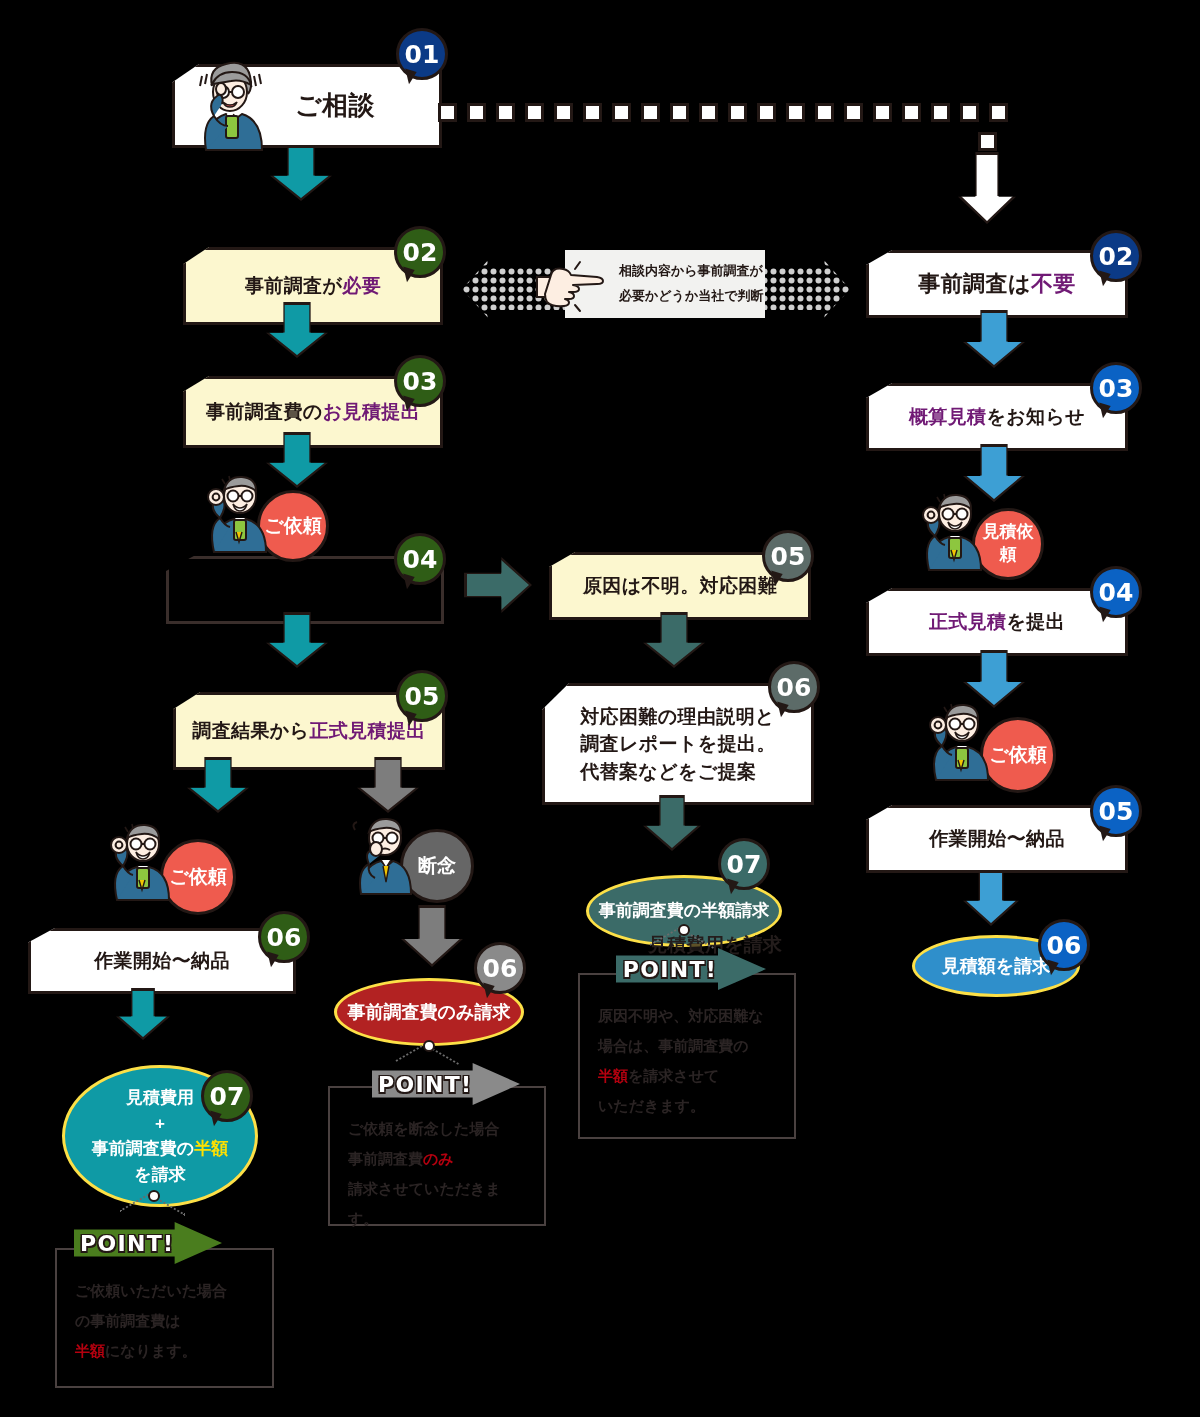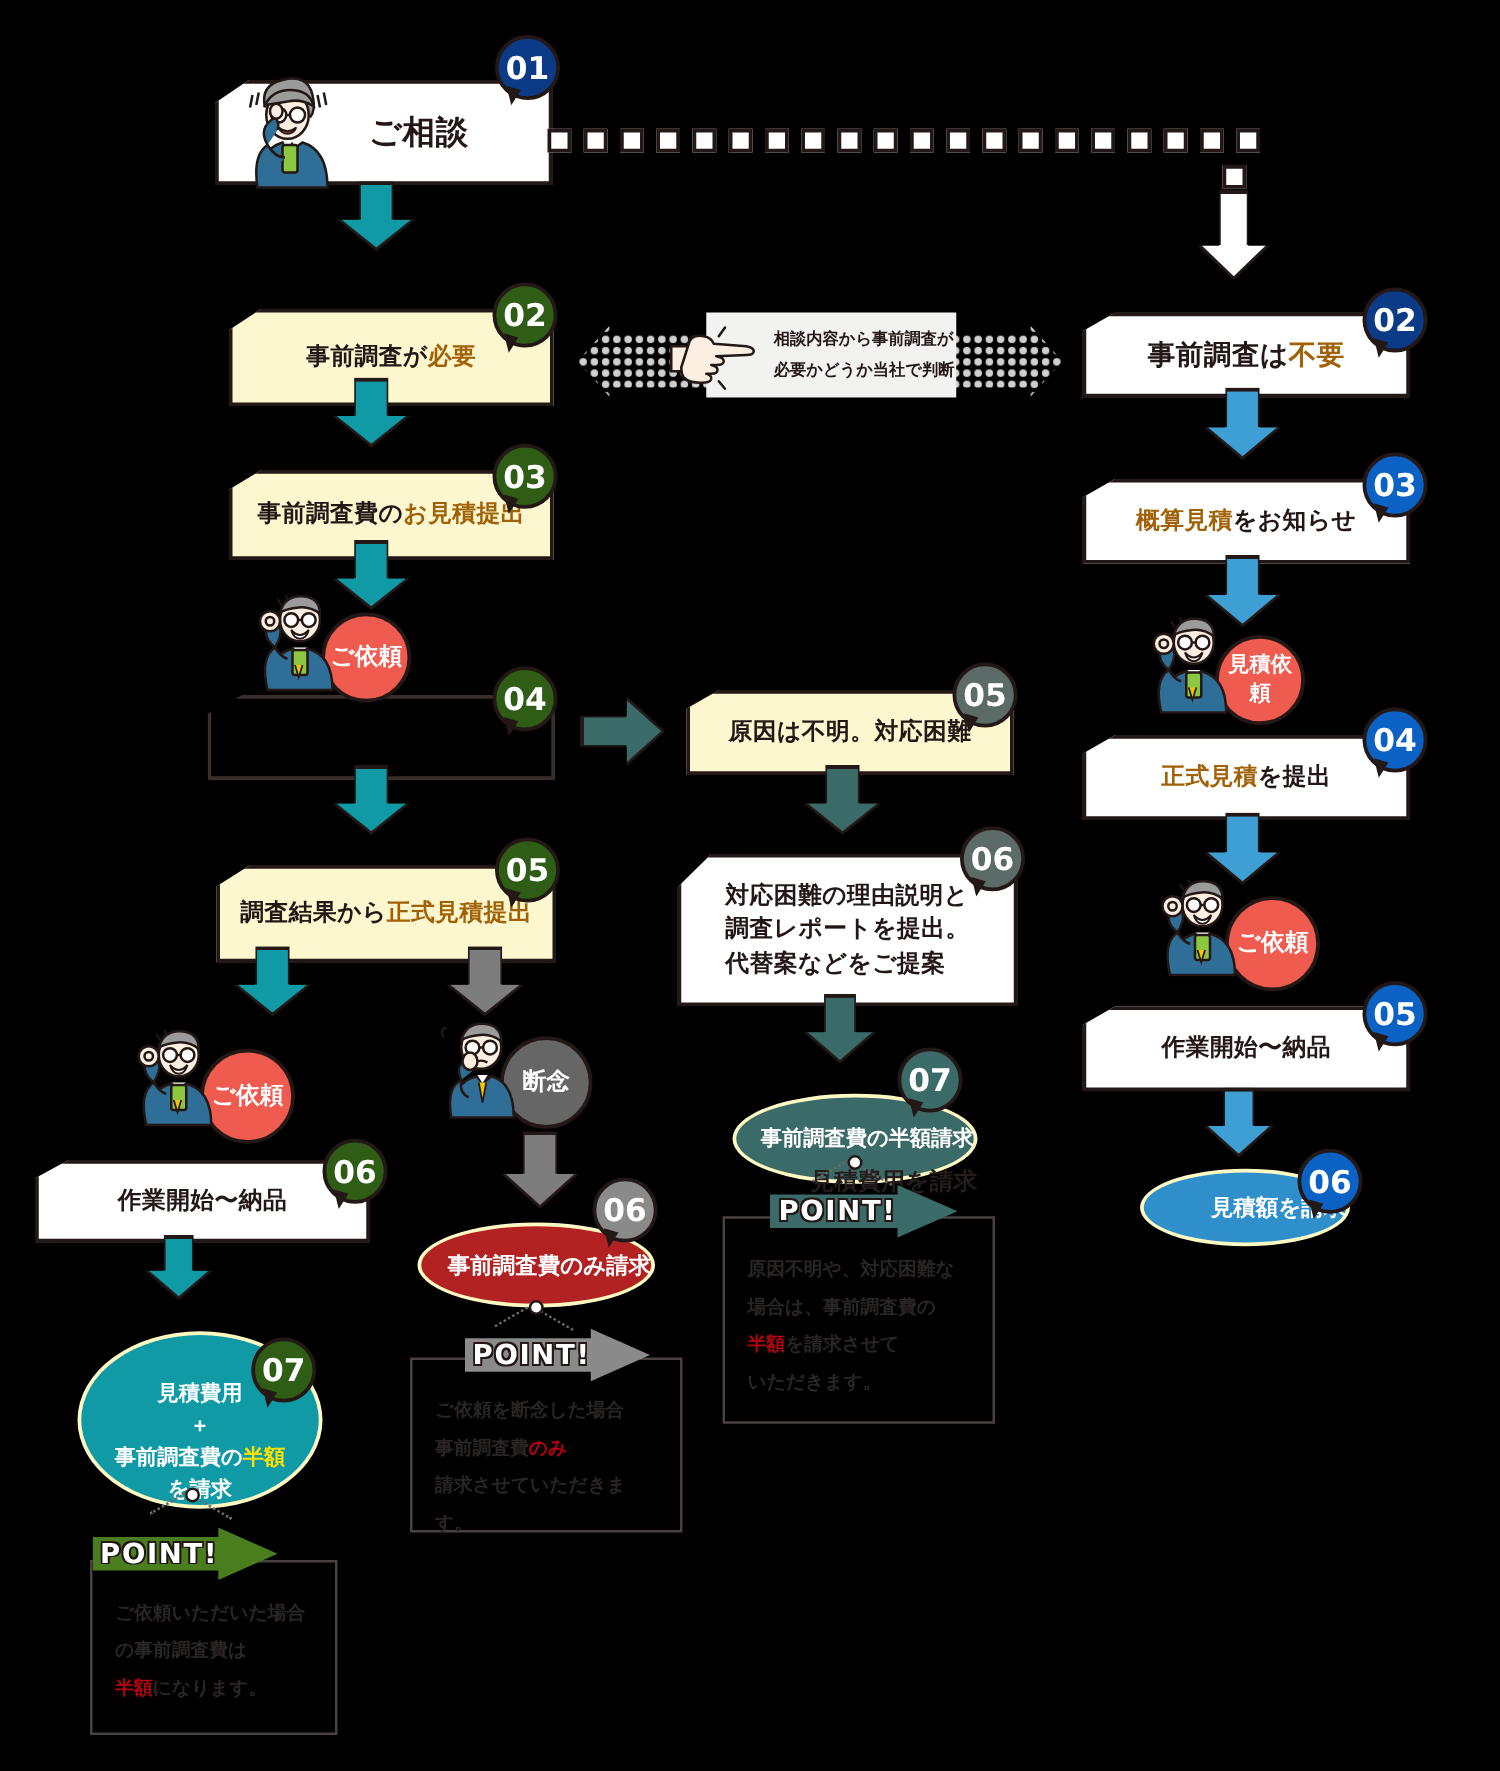--- a/index.html
+++ b/index.html
@@ -29,21 +29,21 @@
     font-weight:700;
     letter-spacing:0.02em;
     line-height:1.45;
   }
   .pbox .inner{padding:0 8px;}
   .pbox.white{background:#ffffff;color:#231815;}
   .pbox.cream{background:#fcf7cf;color:#231815;}
   .pbox.empty{background:#000000;color:#000000;}
   .pbox.empty{border-color:#3a2e2b;}
 
-  .red{color:#a16207;}
+  .red{color:#701a75;}
   .yellowhl{color:#ffe100;}
 
   
   .badge{
     position:absolute;
     width:52px;height:52px;border-radius:50%;
     display:flex;align-items:center;justify-content:center;
     font-size:25px;font-weight:700;color:#ffffff;
     border:3px solid #231815;
     box-sizing:border-box;
@@ -90,22 +90,22 @@
   
   .circ{
     position:absolute;border-radius:50%;
     display:flex;align-items:center;justify-content:center;
     border:3px solid #231815;box-sizing:border-box;
     color:#fff;font-weight:700;text-align:center;line-height:1.35;
     z-index:5;
   }
   .ell{
     position:absolute;border-radius:50%;
-    display:flex;align-items:center;justify-content:flex-end;
-    border:3px solid #fef9c3;box-sizing:border-box;
+    display:flex;align-items:center;justify-content:center;
+    border:3px solid #fde047;box-sizing:border-box;
     color:#fff;font-weight:700;text-align:center;line-height:1.5;
   }
 
   
   .pointbar{
     position:absolute;
     display:flex;align-items:center;
     -webkit-clip-path:polygon(0% 18%,68% 18%,68% 0%,100% 50%,68% 100%,68% 82%,0% 82%);
     clip-path:polygon(0% 18%,68% 18%,68% 0%,100% 50%,68% 100%,68% 82%,0% 82%);
     z-index:6;
@@ -375,21 +375,21 @@
     <span>07</span>
       <i class="tail"></i>
   </div>
 
   <div class="pointdot" style="left:148px;top:1190px;"></div>
   <div class="pointleg" style="left:120px;top:1210px;width:36px;transform:rotate(-30deg);"></div>
   <div class="pointleg" style="left:154px;top:1196px;width:36px;transform:rotate(30deg);"></div>
   <div class="pointbar" style="left:74px;top:1222px;width:148px;height:42px;background:#4a7d1e;">
     <span>POINT!</span>
   </div>
-  <div class="pointbox" style="left:72px;top:1248px;width:198px;height:140px;">
+  <div class="pointbox" style="left:55px;top:1248px;width:219px;height:140px;">
     <div>ご依頼いただいた場合</div>
     <div>の事前調査費は</div>
     <div><span class="hl">半額</span><span>になります。</span></div>
   </div>
 
   <div class="pointdot" style="left:423px;top:1040px;"></div>
   <div class="pointleg" style="left:396px;top:1060px;width:34px;transform:rotate(-30deg);"></div>
   <div class="pointleg" style="left:429px;top:1046px;width:34px;transform:rotate(30deg);"></div>
   <div class="pointbar" style="left:372px;top:1063px;width:148px;height:42px;background:#8a8a8a;">
     <span>POINT!</span>

